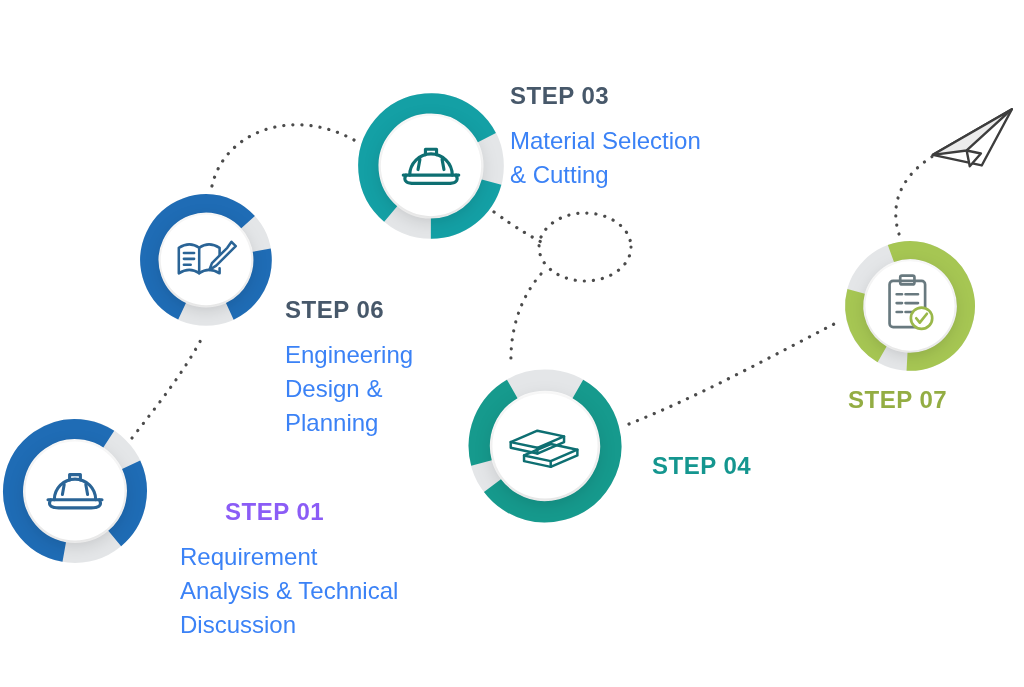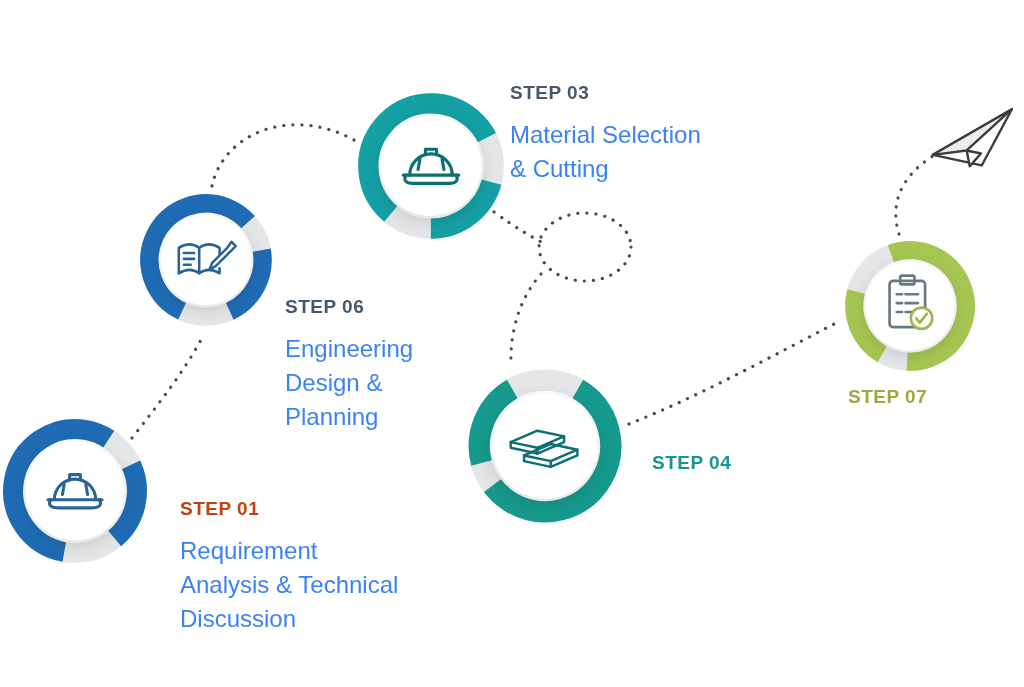--- a/index.html
+++ b/index.html
@@ -25,21 +25,21 @@
     transform:translate(-50%,-50%);
   }
   .step1 .icon-wrap, .step2 .icon-wrap{color:#2a6496;}
   .step3 .icon-wrap, .step4 .icon-wrap{color:#0e6f72;}
   .step5 .icon-wrap{color:#68797f;}
   .accent-stroke{stroke:#9ab84a;}
   .label-block{
     position:absolute;
   }
   .step-label{
-    font-size:19px;
+    font-size:24px;
     font-weight:700;
     letter-spacing:0.5px;
     margin-bottom:14px;
   }
   .step-title{
     font-size:24px;
     line-height:1.42;
     color:#3b82f6;
     white-space:pre-line;
   }
@@ -162,21 +162,21 @@
     <svg width="94" height="74" viewBox="0 0 94 74">
       <g stroke="#3d3d3d" stroke-width="2.4" stroke-linejoin="round">
         <path d="M6 48 L88 8 L54 62 Z" fill="#ffffff"></path>
         <path d="M6 48 L40 46 L88 8 Z" fill="#ececec"></path>
         <path d="M40 46 L42 62 L54 50 Z" fill="#ffffff"></path>
       </g>
     </svg>
   </div>
 
   <div class="label-block" style="left:180px;top:498px;">
-    <div class="step-label" style="color: #c2410c;">STEP 01</div>
+    <div class="step-label" style="color: #8b5cf6; margin-left: 45px;">STEP 01</div>
     <div class="step-title">Requirement
 Analysis &amp; Technical
 Discussion</div>
   </div>
 
   <div class="label-block" style="left:285px;top:296px;">
     <div class="step-label" style="color: rgb(71, 88, 106);">STEP 06</div>
     <div class="step-title">Engineering
 Design &amp;
 Planning</div>

